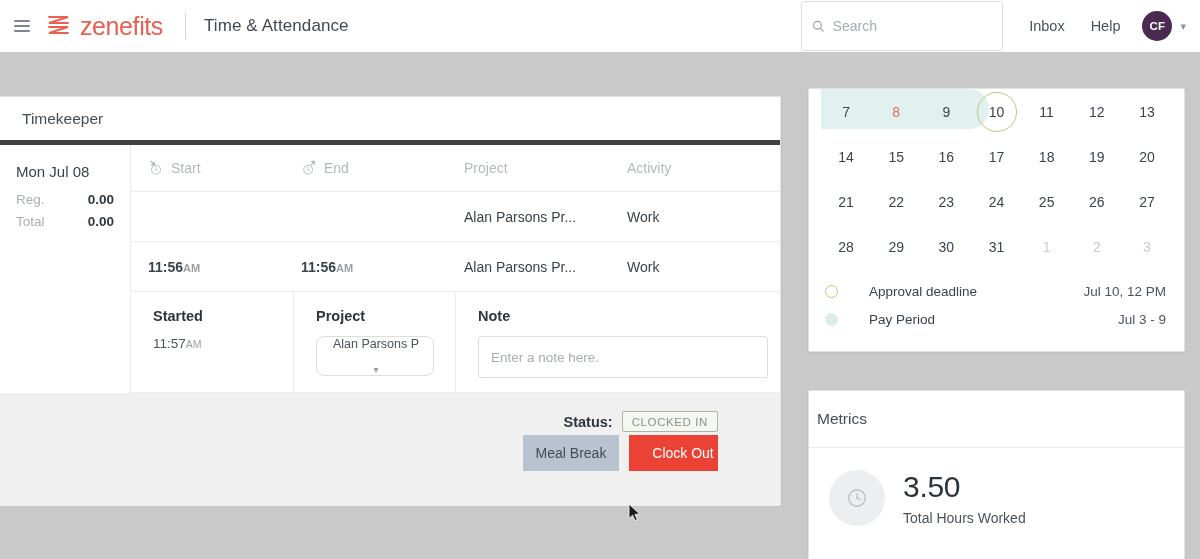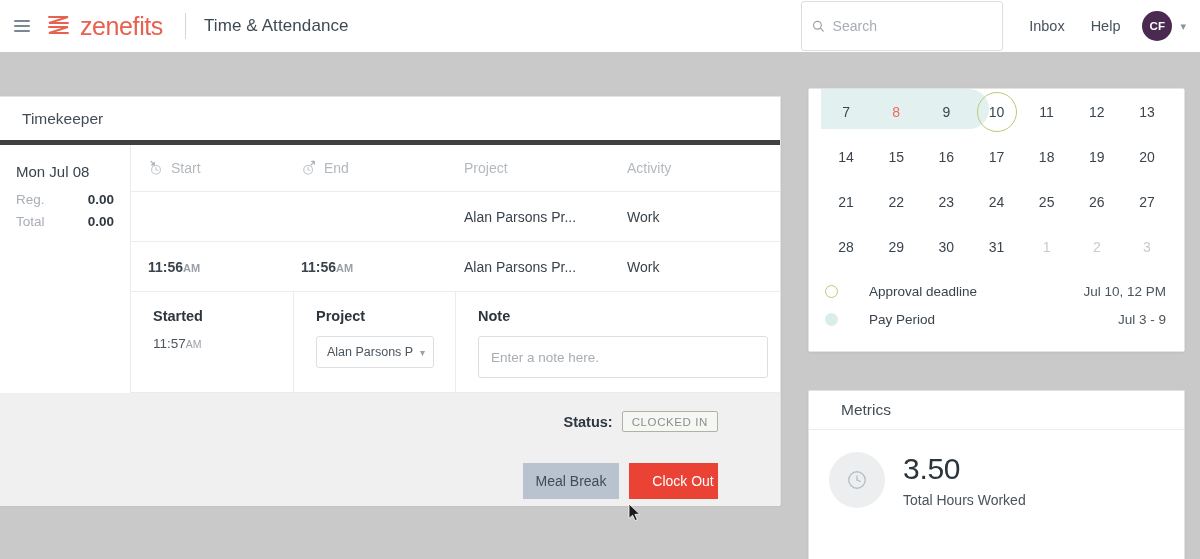--- a/index.html
+++ b/index.html
@@ -107,43 +107,43 @@
   
   .cur-strip { display: flex; border-bottom: 1px solid #ececec; height: 101px; }
   .cur-box { padding: 16px 0 0 22px; border-right: 1px solid #ececec; }
   .cur-started { width: 163px; }
   .cur-project { width: 162px; }
   .cur-note    { flex: 1; border-right: none; }
   .cur-label { font-size: 14.5px; color: #2d363e; font-weight: bold; margin-bottom: 12px; }
   .cur-time { font-size: 13.5px; color: #4b555e; }
   .cur-time .ampm { font-size: 10.5px; color: #9aa0a6; }
   .select-box {
-    width: 118px; height: 32px; border: 1px solid #dcdfe2; border-radius: 3px;
+    width: 118px; height: 40px; border: 1px solid #dcdfe2; border-radius: 8px;
     display: flex; align-items: center; justify-content: space-between;
-    padding: 0 8px 0 10px; font-size: 12.5px; color: #4b555e; cursor: pointer; background: #fff;
+    padding: 0 8px 0 10px; font-size: 12.5px; color: #4b555e; cursor: pointer; background: #fff; flex-direction: column;
   }
   .select-box .chev { font-size: 10px; color: #9aa0a6; }
   .note-input {
     width: 290px; height: 42px; border: 1px solid #dcdfe2; border-radius: 3px;
     padding: 0 12px; font-size: 13.5px; color: #4b555e; background: #fff;
     font-family: "Liberation Sans", sans-serif; outline: none;
   }
   .note-input::placeholder { color: #a7adb4; }
 
   
   .card-foot { height: 113px; background: #f0f0f0; position: relative; }
   .status-line {
     position: absolute; right: 62px; top: 18px; display: flex; align-items: center; gap: 9px;
   }
   .status-label { font-size: 14.5px; color: #2d363e; font-weight: bold; }
   .status-badge {
     border: 1px solid #a9b6a2; border-radius: 2px; padding: 4px 9px 3px;
     font-size: 11.5px; letter-spacing: 0.6px; color: #86938a; background: #f6f7f5;
   }
-  .btn-row { position: absolute; right: 62px; top: 70px; display: flex; }
+  .btn-row { position: absolute; right: 62px; top: 42px; display: flex; }
   .btn {
     border: none; cursor: pointer; font-family: "Liberation Sans", sans-serif;
     font-size: 14px; height: 36px;
   }
   .btn-meal { background: #b9c2cf; color: #414b55; width: 96px; }
   .btn-clockout { background: #ea4335; color: #fff; width: 89px; margin-left: 10px; padding-left: 19px; }
 
   
   .cal-card {
     position: absolute; left: 808px; top: 88px; width: 377px; height: 264px;
@@ -176,21 +176,21 @@
   .dot-deadline { border: 1.5px solid #b5cc7a; background: #fff; }
   .dot-payperiod { background: #d9eeec; }
   .legend-right { margin-left: auto; color: #4b555e; }
 
   .metrics-card {
     position: absolute; left: 808px; top: 390px; width: 377px; height: 169px;
     background: #fff; border: 1px solid #e3e3e3; border-bottom: none; border-radius: 2px 2px 0 0;
     box-shadow: 0 1px 3px rgba(0,0,0,0.06); overflow: hidden;
   }
   .metrics-head {
-    height: 39px; display: flex; align-items: center; padding-left: 32px;
+    height: 57px; display: flex; align-items: center; padding-left: 8px;
     border-bottom: 1px solid #ececec; font-size: 15.5px; color: #434d56;
   }
   .metrics-body { display: flex; align-items: center; padding: 22px 0 0 20px; }
   .metric-icon {
     width: 56px; height: 56px; border-radius: 50%; background: #eceef0;
     display: flex; align-items: center; justify-content: center; margin-right: 18px;
   }
   .metric-num { font-size: 30px; color: #2b333b; letter-spacing: -0.3px; }
   .metric-cap { font-size: 14px; color: #49535c; margin-top: 6px; }
 

